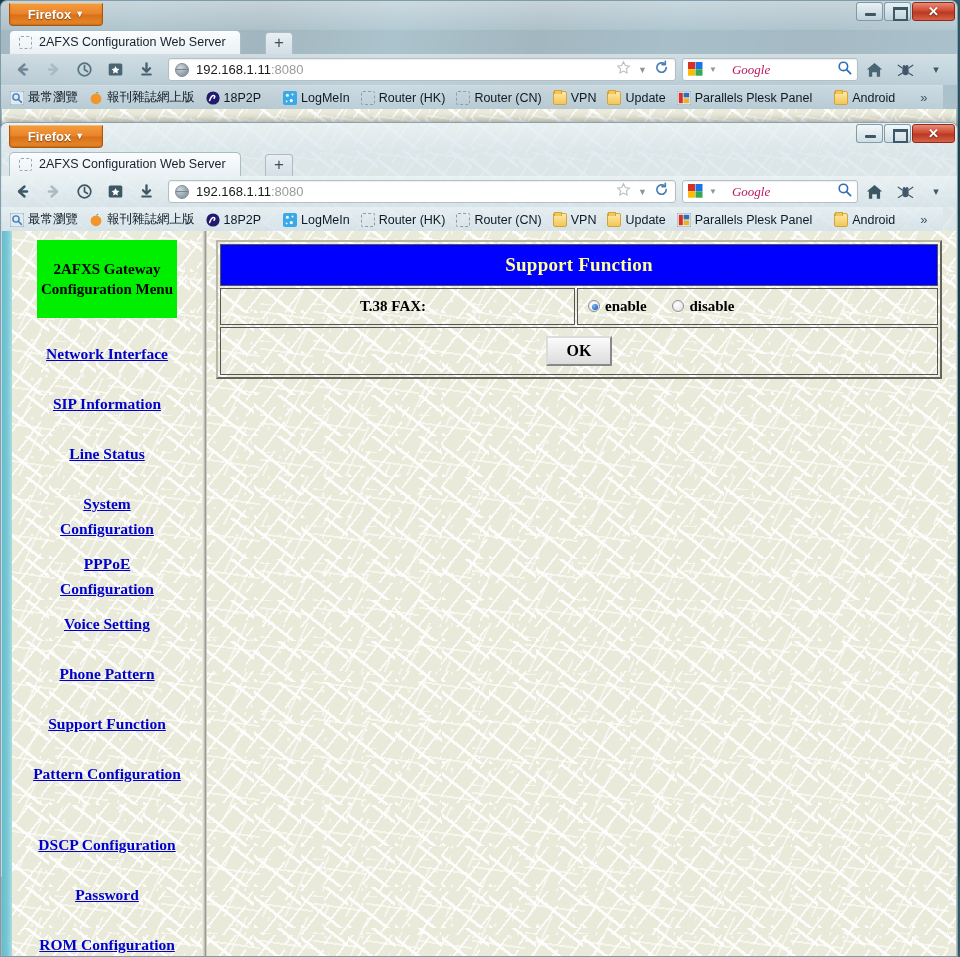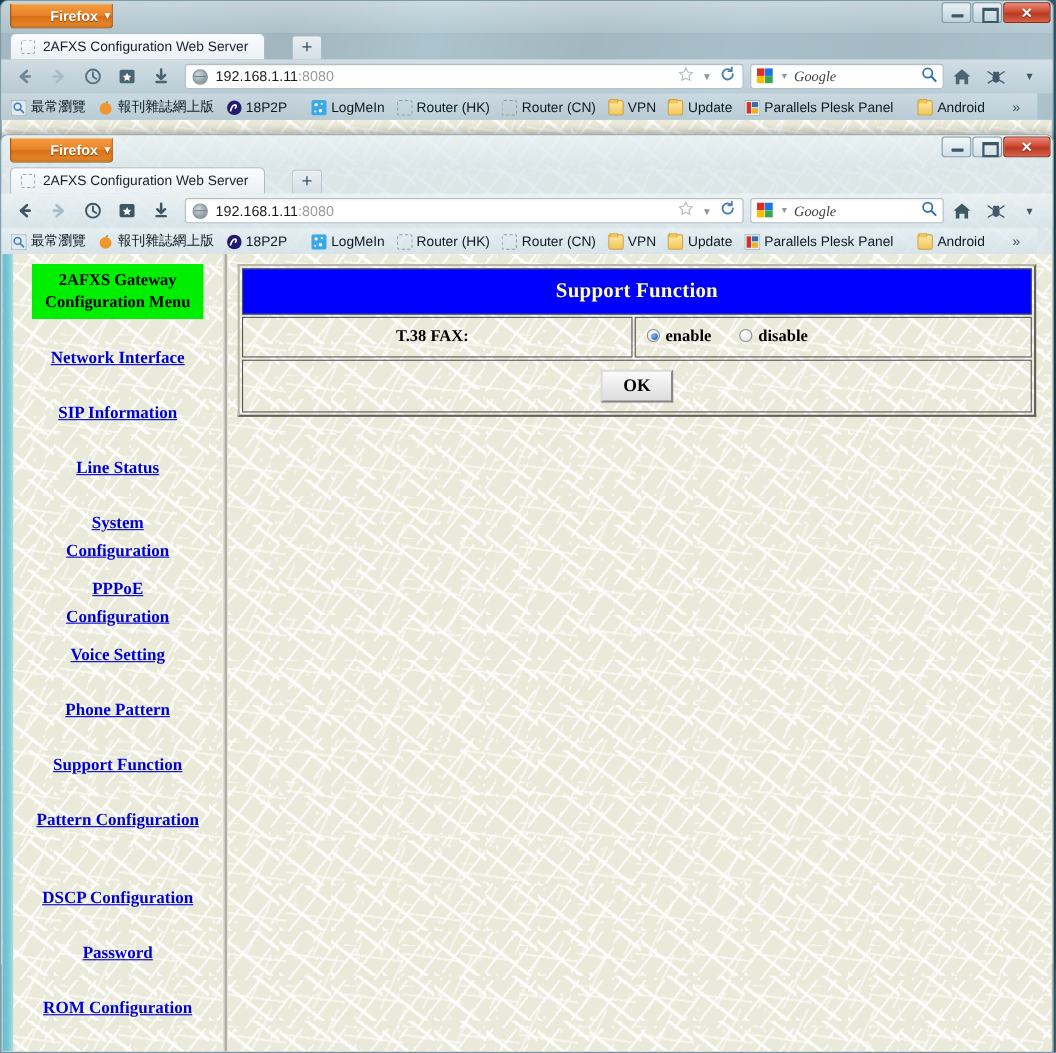--- a/index.html
+++ b/index.html
@@ -43,21 +43,21 @@
   }
   .ff-btn {
     position: absolute; left: 8px; top: 2px;
     width: 94px; height: 23px;
     background: linear-gradient(to bottom, #f59c3c 0%, #e8822a 48%, #d96f18 52%, #e78b2c 100%);
     border: 1px solid #b3540a;
     border-top: 1px solid #f7bb79;
     border-radius: 0 0 4px 4px;
     color: #fff;
     font: bold 13px "Liberation Sans", sans-serif;
-    text-align: right;
+    text-align: center;
     line-height: 21px;
     text-shadow: 0 1px 1px rgba(0,0,0,.45);
     box-shadow: inset 0 -1px 2px rgba(0,0,0,.2);
   }
   .ff-btn .caret { font-size: 9px; margin-left: 4px; vertical-align: 2px; }
 
   .winctl { position: absolute; top: 1px; right: 2px; display: flex; align-items: center; }
   .winctl div {
     width: 27px; height: 19px; margin-left: 1px;
     border: 1px solid rgba(120,145,160,.9);
@@ -144,21 +144,21 @@
            border:1px solid #7e8d95; flex:0 0 auto; position:relative; }
   .globe::after{content:"";position:absolute;left:0;top:5px;width:12px;height:1px;background:#77868e;}
 
   .searchbar {
     width: 176px; height: 23px;
     background: #fff; border: 1px solid #b3bfc7; border-radius: 3px;
     display:flex; align-items:center; padding: 0 5px; gap:5px;
     box-shadow: inset 0 1px 2px rgba(0,0,0,.07);
   }
   .gicon { width:16px; height:15px; position:relative; flex:0 0 auto; }
-  .search-text { flex:1 1 auto; font: italic 13px "Liberation Serif", serif; color:#404040; }
+  .search-text { flex:1 1 auto; font: italic 13px "Liberation Serif", serif; color:#be185d;margin-left:10px; }
 
   
   .bkbar {
     position:absolute; left:0; right:14px; top:84px; height:24px;
     background: linear-gradient(to bottom, rgba(238,245,249,.5), rgba(206,221,230,.45));
     border-top: 1px solid rgba(255,255,255,.35);
     display:flex; align-items:center; padding: 0 5px; gap:3px;
     font: 12.5px "Liberation Sans", sans-serif; color:#0d1a24;
     white-space: nowrap; overflow: hidden;
   }
@@ -210,26 +210,26 @@
   .edge-strip {
     position:absolute; left:0; top:0; bottom:0; width:10px;
     background: linear-gradient(to right, #5fb9cb 0%, #72c6d4 55%, #a8dbe3 100%);
     opacity:.95;
   }
 
   .menu-inner { position:absolute; left:10px; right:0; top:0; bottom:0; text-align:center; }
 
   .menu-title {
     margin: 9px auto 0 auto;
-    width: 156px;
+    width: 140px;
     background: #00ee00;
     color: #000;
     font: bold 15px "Liberation Serif", serif;
     line-height: 20px;
-    padding: 5px 2px;
+    padding: 19px 2px;
   }
   .menu-link {
     display:block;
     margin: 4px auto;
     color: #0000cc;
     font: bold 15.5px "Liberation Serif", serif;
     text-decoration: underline;
     line-height: 21px;
     width: 100%;
   }

